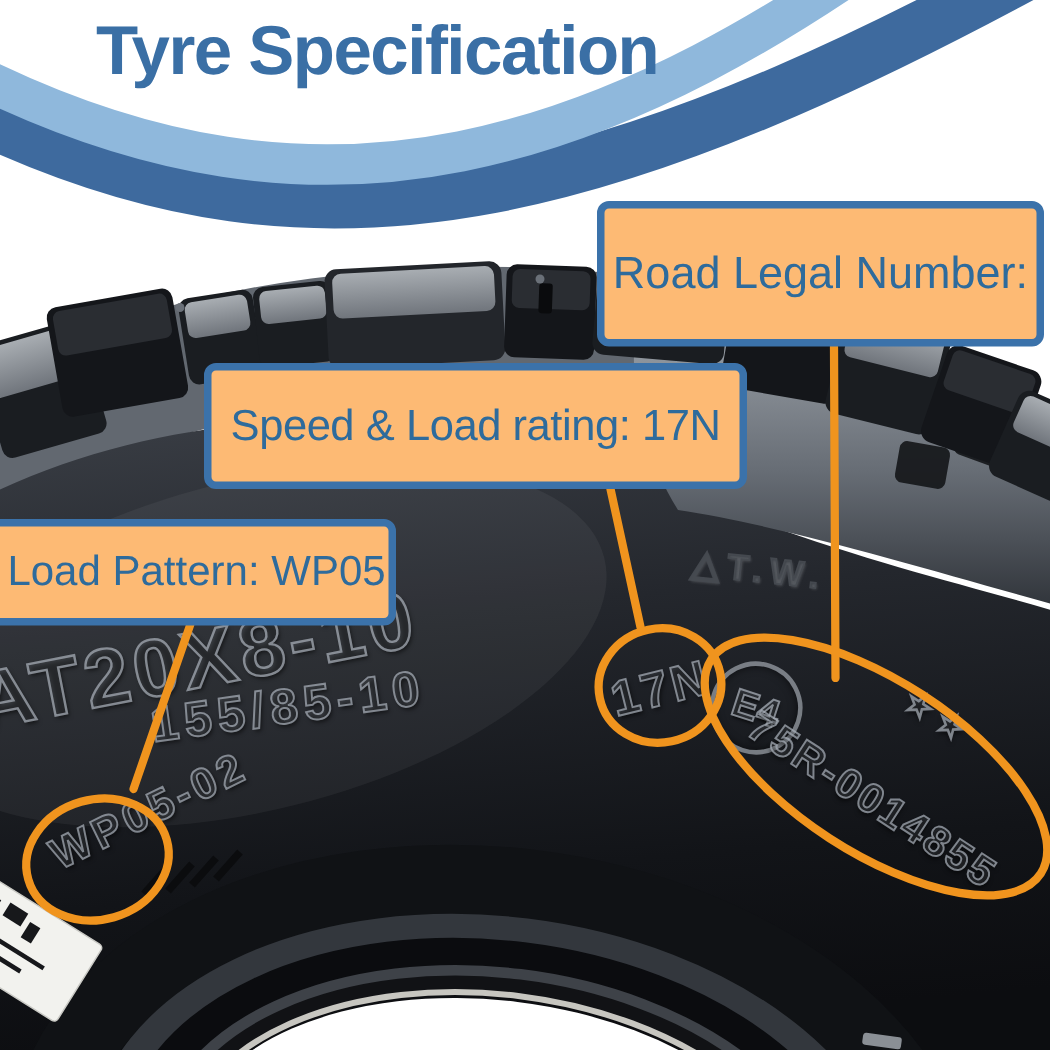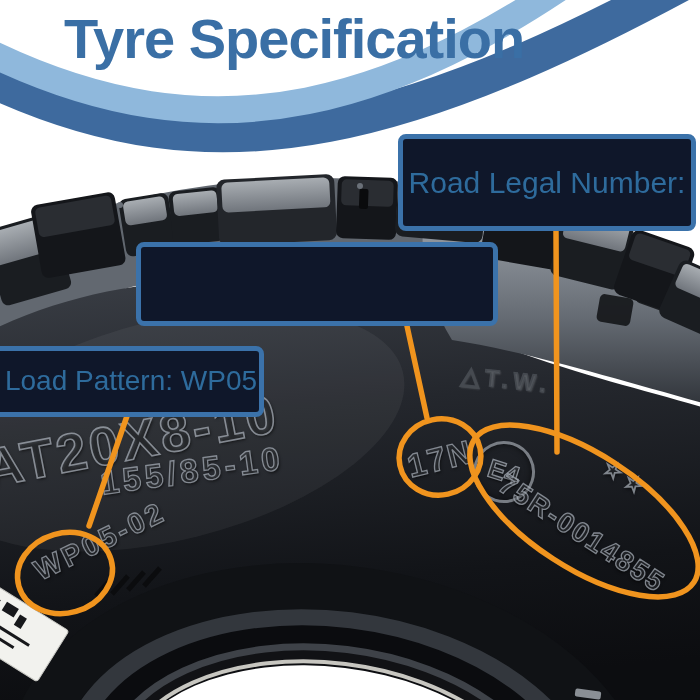--- a/index.html
+++ b/index.html
@@ -12,28 +12,28 @@
   }
   html,body{margin:0;padding:0;background:#ffffff;}
   #stage{
     position:relative; width:700px; height:700px; overflow:hidden;
     background:#ffffff; font-family:"Liberation Sans",sans-serif;
   }
   #stage svg{position:absolute;left:0;top:0;}
   
   #page-title{
     position:absolute; left:64px; top:6px; z-index:30;
-    font-size:56px; font-weight:bold; color:var(--title-blue);
+    font-size:46px; font-weight:bold; color:var(--title-blue);
     letter-spacing:-1px; white-space:nowrap;
   }
   #swoosh{z-index:25; pointer-events:none;}
   
   .callout{
     position:absolute; z-index:20; box-sizing:border-box;
-    background:#0f172a; border:5px solid var(--box-border); border-radius:8px;
+    background:#fdba74; border:5px solid var(--box-border); border-radius:8px;
     color:var(--box-text); text-align:center;
     display:flex; flex-direction:column; justify-content:center;
     font-size:30px; line-height:1.3; white-space:nowrap;
   }
   #box-road{left:398px; top:134px; width:298px; height:97px;}
   #box-speed{left:136px; top:242px; width:362px; height:84px; font-size:29px; line-height:1.12; letter-spacing:-0.3px;}
   #box-pattern{left:-10px; top:346px; width:274px; height:71px; font-size:28px; padding-left:8px;}
   
   .emb{
     position:absolute; z-index:10; white-space:nowrap; font-weight:bold;
@@ -205,20 +205,21 @@
       <ellipse cx="440" cy="457" rx="41" ry="38" transform="rotate(-12 440 457)"></ellipse>
       <ellipse cx="65" cy="573" rx="48" ry="40" transform="rotate(-16 65 573)"></ellipse>
       <ellipse cx="584" cy="511" rx="131" ry="57" transform="rotate(33 584 511)"></ellipse>
     </g>
   </svg>
 
   <div class="callout" id="box-road">
     <div>Road Legal Number:</div>
   </div>
   <div class="callout" id="box-speed">
+    <div>Speed &amp; Load rating: 17N</div>
   </div>
   <div class="callout" id="box-pattern">
     <div>Load Pattern: WP05</div>
   </div>
 
   <svg id="swoosh" width="700" height="240" viewBox="0 0 700 240">
     <path d="M -12,78 C 215,185 410,140 760,-60" fill="none" stroke="#3E6A9E" stroke-width="36"></path>
     <path d="M -12,52 C 210,160 400,115 640,-70" fill="none" stroke="#8FB8DC" stroke-width="27"></path>
   </svg>
   <div id="page-title">Tyre Specification</div>

